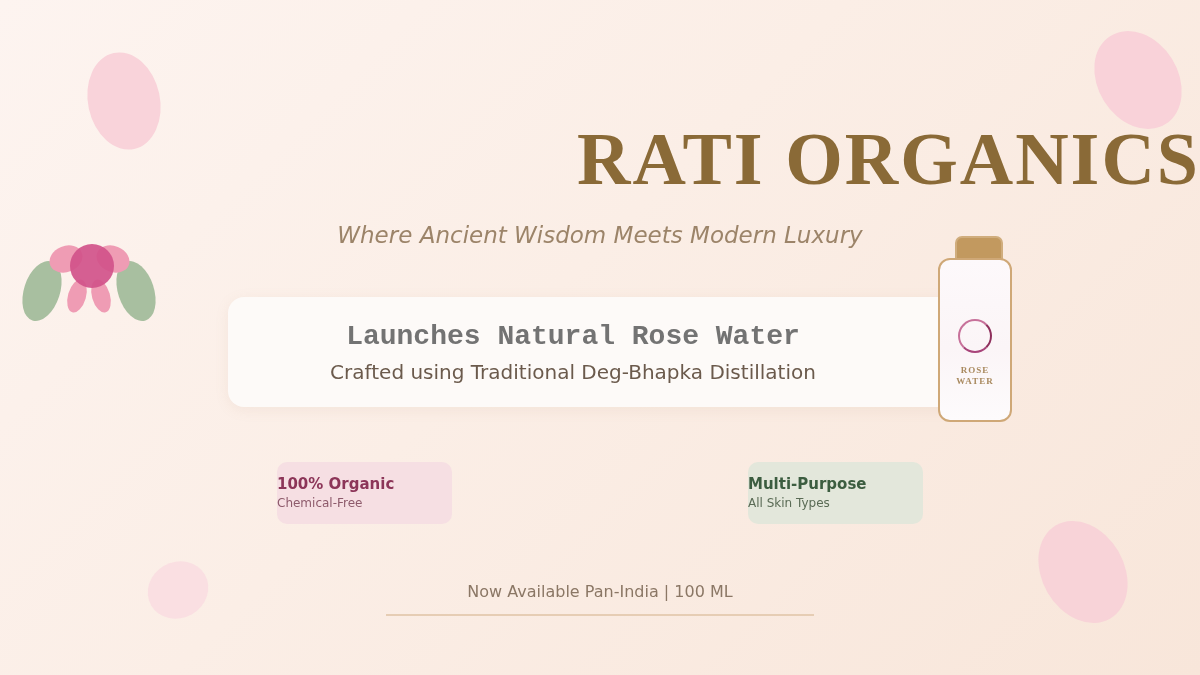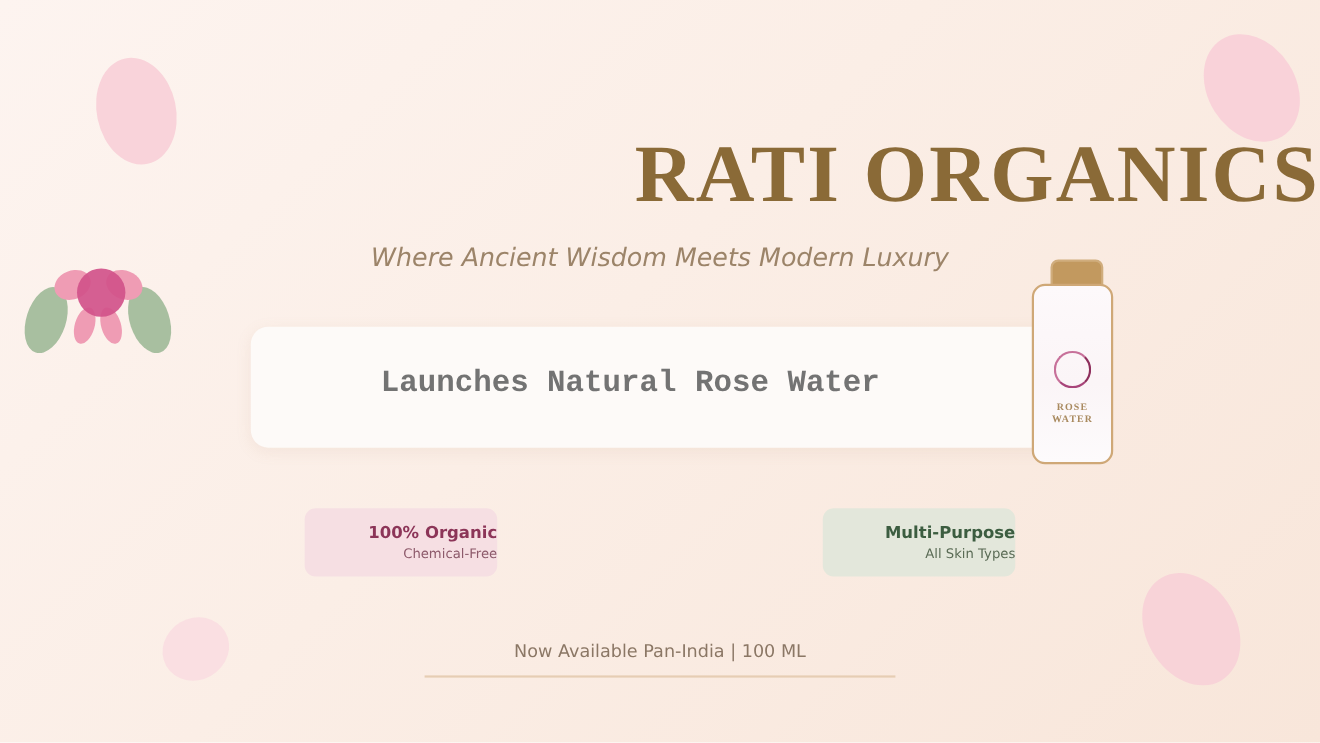--- a/index.html
+++ b/index.html
@@ -202,21 +202,21 @@
     height: 62px;
     display: flex;
     justify-content: space-between;
     align-items: stretch;
   }
   .badge {
     width: 175px;
     border-radius: 10px;
     display: flex;
     flex-direction: column;
-    align-items: flex-end;
+    align-items: flex-start;
     justify-content: center;
   }
   .badge-title {
     font-family: "DejaVu Sans", sans-serif;
     font-weight: bold;
     font-size: 15px;
     line-height: 1.2;
     margin-bottom: 3px;
   }
   .badge-sub {
@@ -272,20 +272,21 @@
     <div class="petal petal-bl"></div>
     <div class="petal petal-br"></div>
     <div class="rose-center"></div>
   </div>
 
   <div id="brand-title">RATI ORGANICS</div>
   <div id="brand-tagline">Where Ancient Wisdom Meets Modern Luxury</div>
 
   <div id="announcement-card">
     <div id="announcement-headline">Launches Natural Rose Water</div>
+    <div id="announcement-subline">Crafted using Traditional Deg-Bhapka Distillation</div>
   </div>
 
   <div id="product-bottle">
     <div id="bottle-cap"></div>
     <div id="bottle-body">
       <div id="bottle-ring-icon"></div>
       <div id="bottle-label">
         <div>ROSE</div>
         <div>WATER</div>
       </div>

